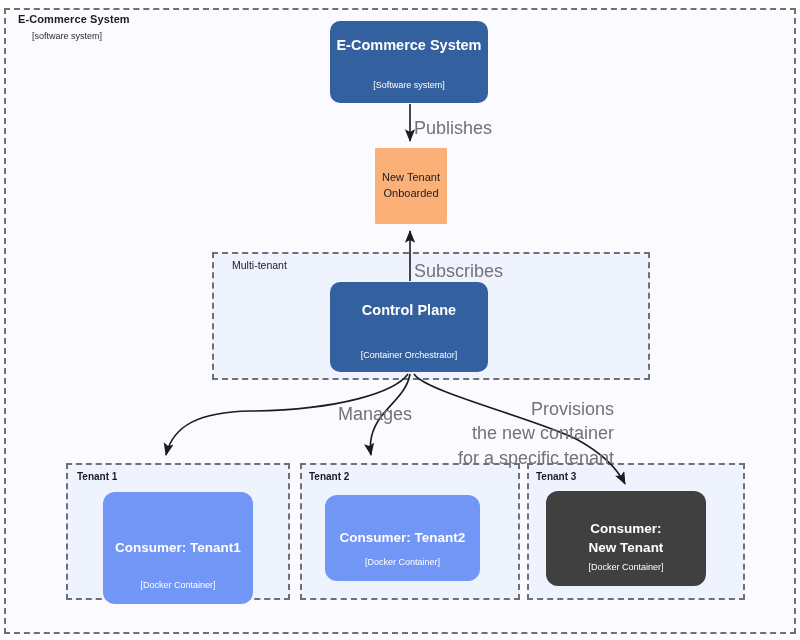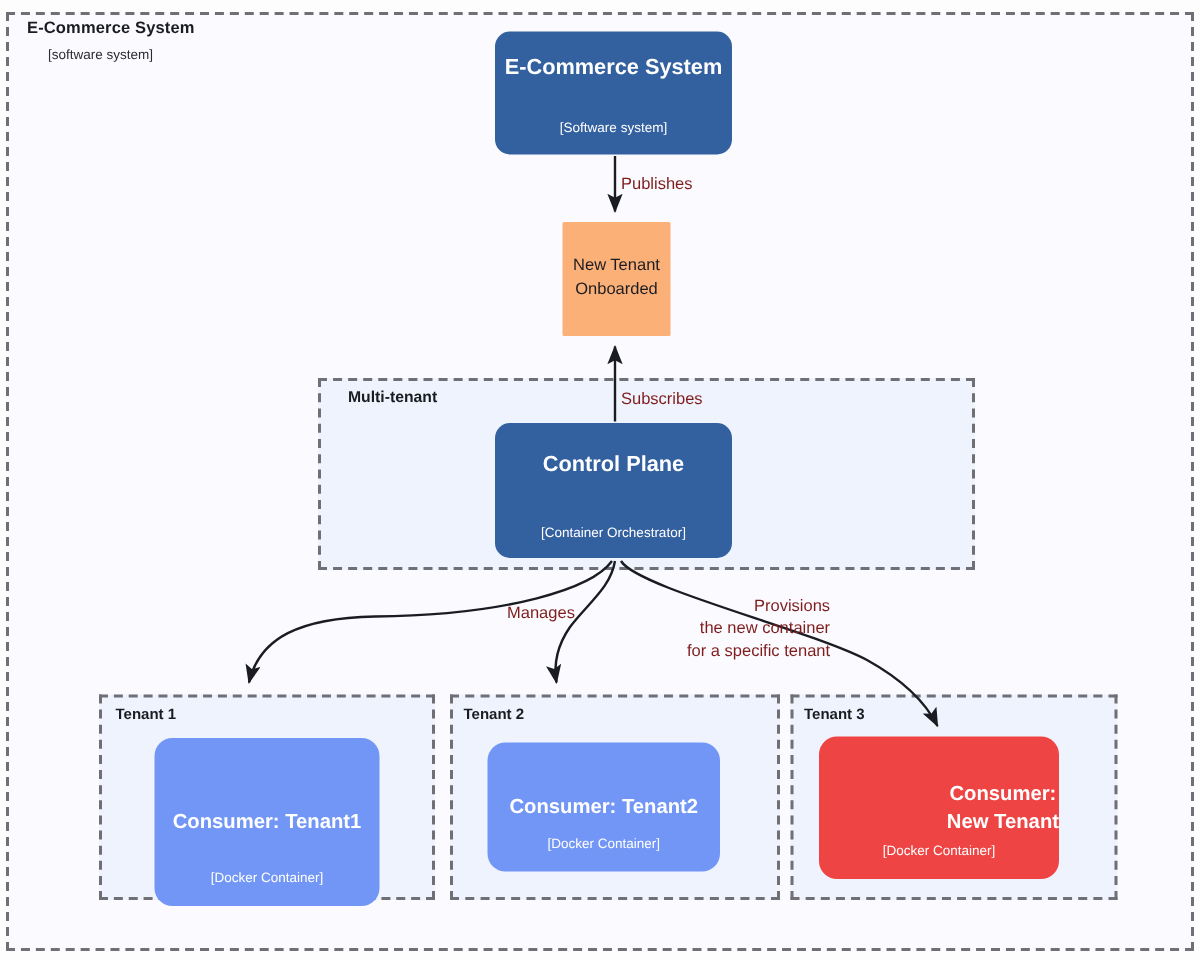--- a/index.html
+++ b/index.html
@@ -51,21 +51,21 @@
     top: 252px;
     width: 438px;
     height: 128px;
     background: #eff3fd;
   }
   #multitenant-title {
     position: absolute;
     left: 232px;
     top: 259px;
     font-size: 10.5px;
-    font-weight: bold;
+    font-weight: normal;
     color: #1b1c22;
   }
 
   .tenant-boundary {
     background: #eff3fd;
   }
   #tenant1-boundary { left: 66px;  top: 463px; width: 224px; height: 137px; }
   #tenant2-boundary { left: 300px; top: 463px; width: 220px; height: 137px; }
   #tenant3-boundary { left: 527px; top: 463px; width: 218px; height: 137px; }
   .tenant-title {
@@ -161,31 +161,30 @@
     top: 495px;
     width: 155px;
     height: 86px;
     background: #7296f5;
   }
   #node-tenant3 {
     left: 546px;
     top: 491px;
     width: 160px;
     height: 95px;
-    background: #ef4444;
-    align-items: flex-end;
+    background: #404040;
   }
   #node-tenant3 .title { line-height: 1.35; }
   #node-tenant3 .title .underline { }
 
   
   .edge-label {
     position: absolute;
-    font-size: 11px;
-    color: #7f1d1d;
+    font-size: 18px;
+    color: #737373;
     line-height: 1.35;
     white-space: pre-line;
   }
   #label-publishes  { left: 414px; top: 116px; }
   #label-subscribes { left: 414px; top: 259px; }
   #label-manages    { left: 338px; top: 402px; }
   #label-provisions { left: 458px; top: 397px; text-align: right; }
 
   
   #edges {

